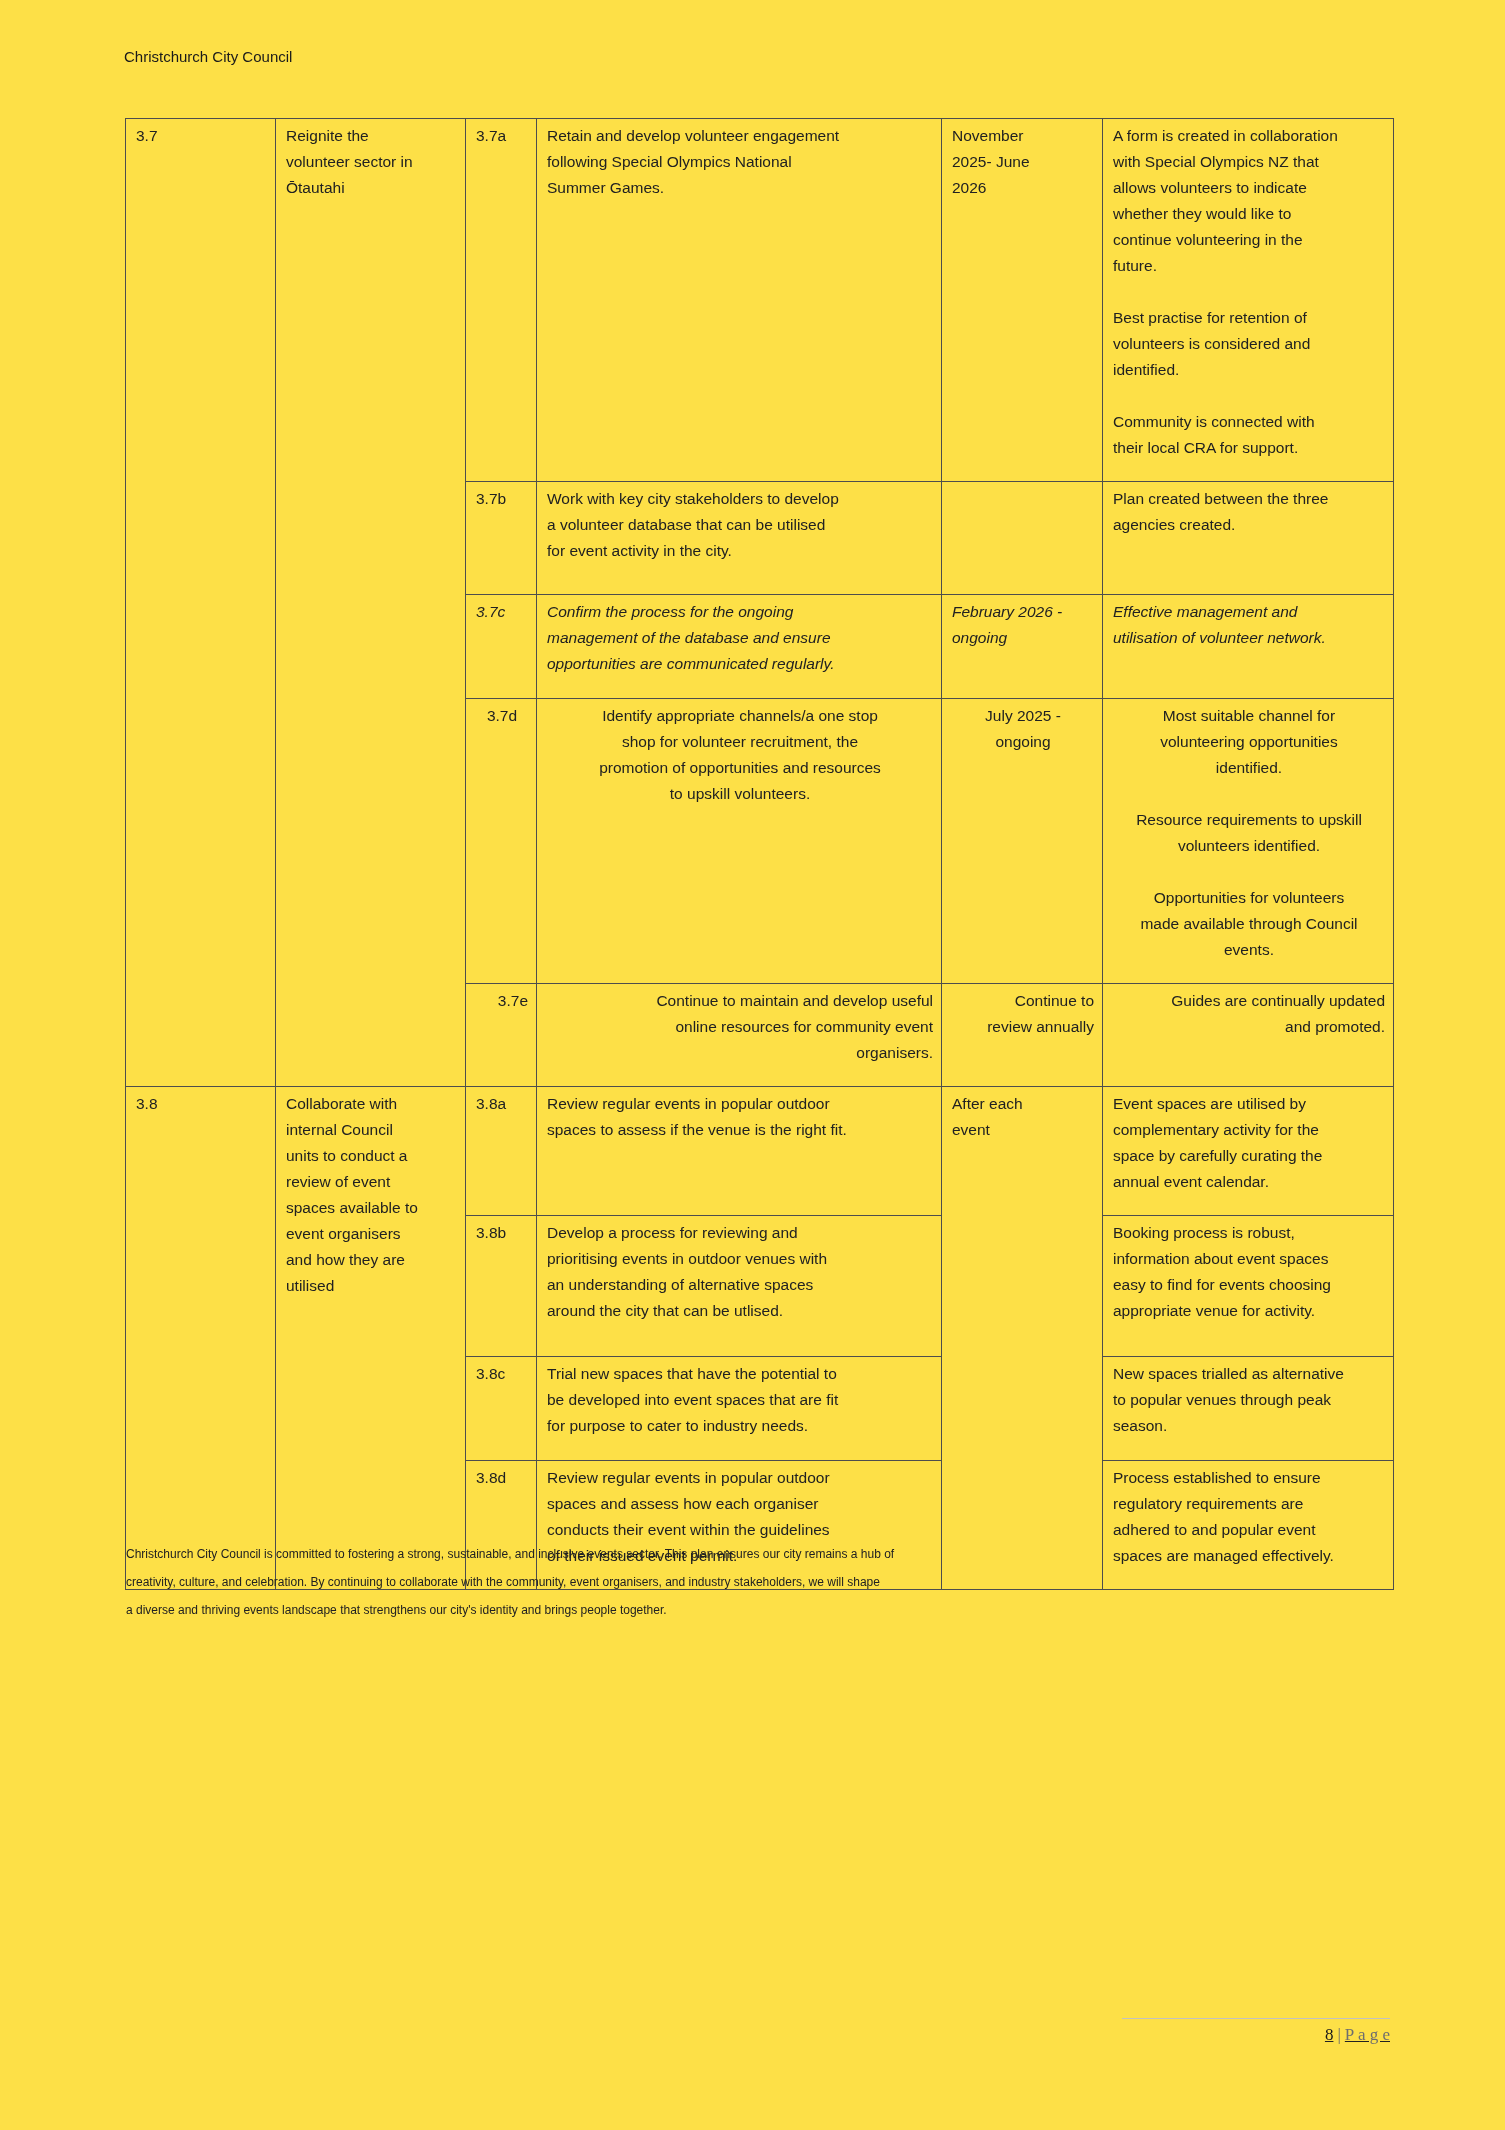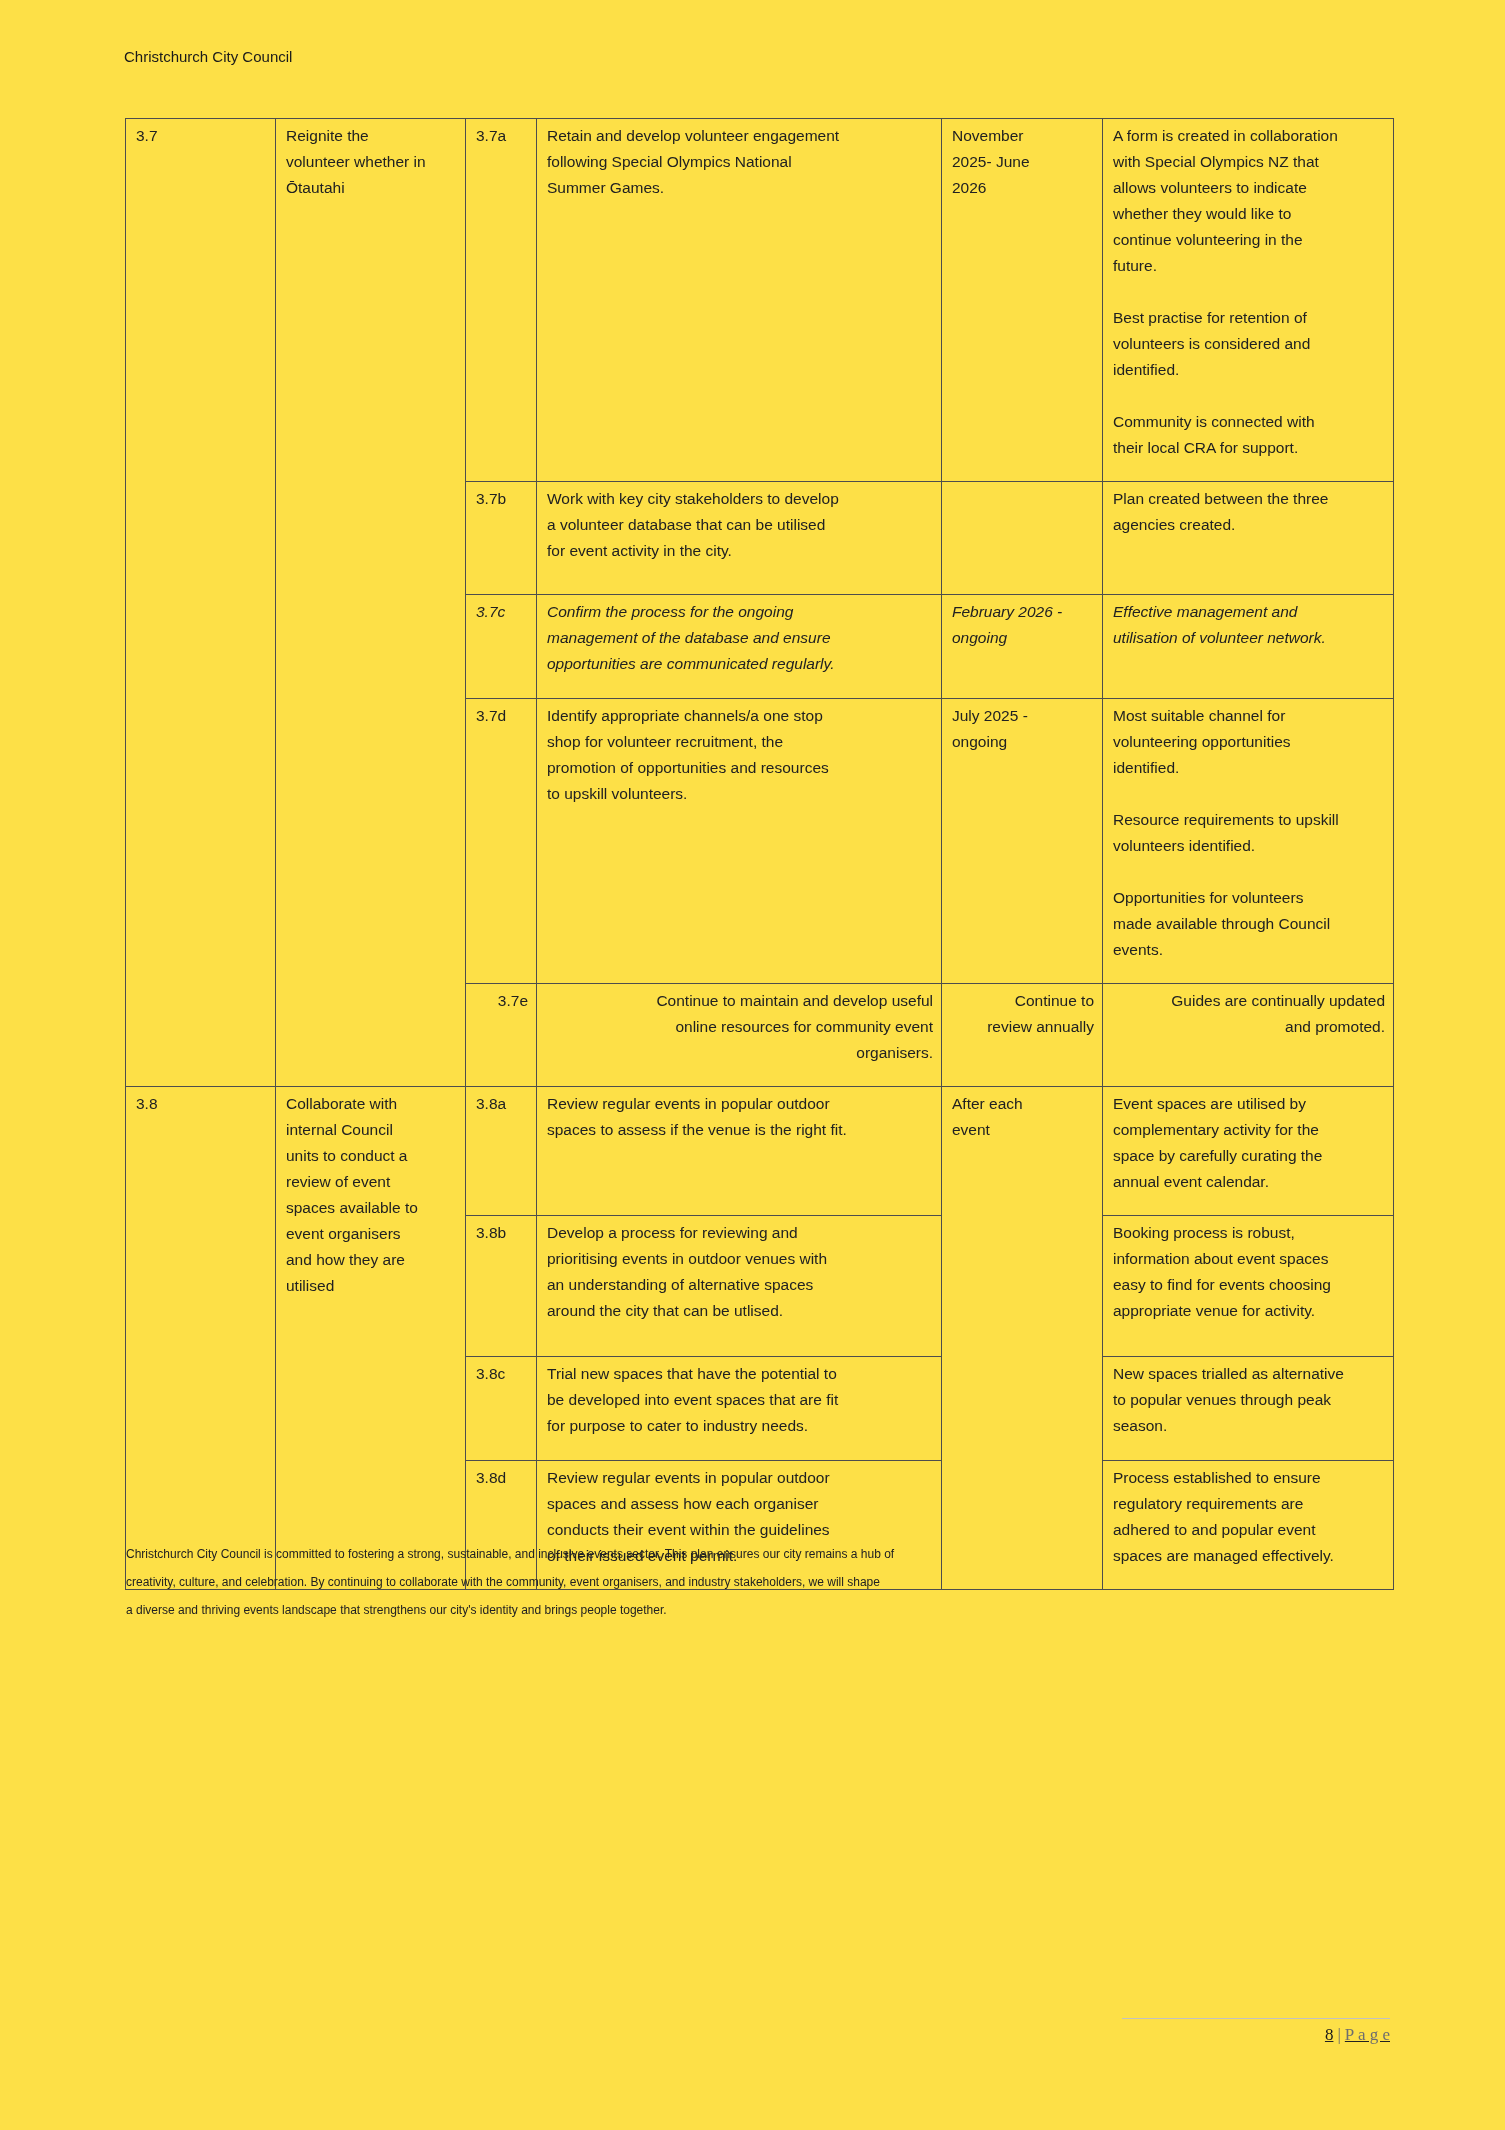--- a/index.html
+++ b/index.html
@@ -32,21 +32,21 @@
   table.plan td {
     border: 1px solid #4d4d4d;
     vertical-align: top;
     padding: 4px 8px 20px 10px;
     overflow: hidden;
   }
   .ml { white-space: pre-line; }
   tr.h-37a { height: 360px; }
   tr.h-37b { height: 113px; }
   tr.h-37c { height: 104px; font-style: italic; }
-  tr.h-37d { height: 263px; }
+  tr.h-37d { height: 263px; text-align: center; }
   tr.h-37e { height: 80px; text-align: right; }
   tr.h-38a { height: 95px; }
   tr.h-38b { height: 141px; }
   tr.h-38c { height: 104px; }
   tr.h-38d { height: 98px; }
   .looking-ahead {
     position: absolute;
     left: 124px;
     top: 1538px;
     width: 1262px;
@@ -101,21 +101,21 @@
       <col style="width:71px">
       <col style="width:405px">
       <col style="width:161px">
       <col style="width:291px">
     </colgroup>
     <tbody>
 
       <tr class="h-37a">
         <td rowspan="5">3.7</td>
         <td rowspan="5" class="ml">Reignite the
-volunteer whether in
+volunteer sector in
 Ōtautahi</td>
         <td>3.7a</td>
         <td class="ml">Retain and develop volunteer engagement
 following Special Olympics National
 Summer Games.</td>
         <td class="ml">November
 2025- June
 2026</td>
         <td class="ml">A form is created in collaboration
 with Special Olympics NZ that

